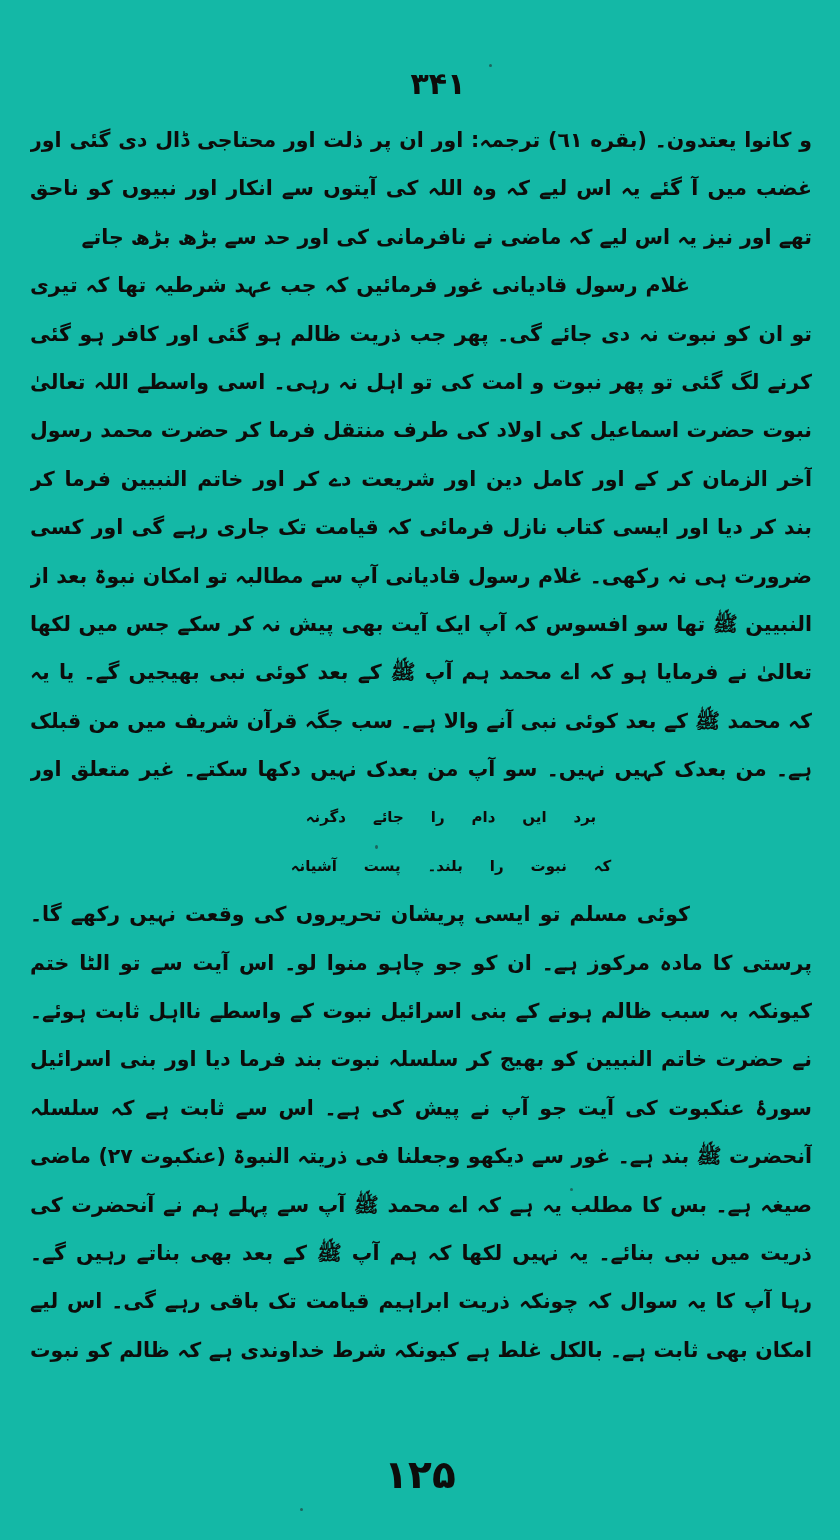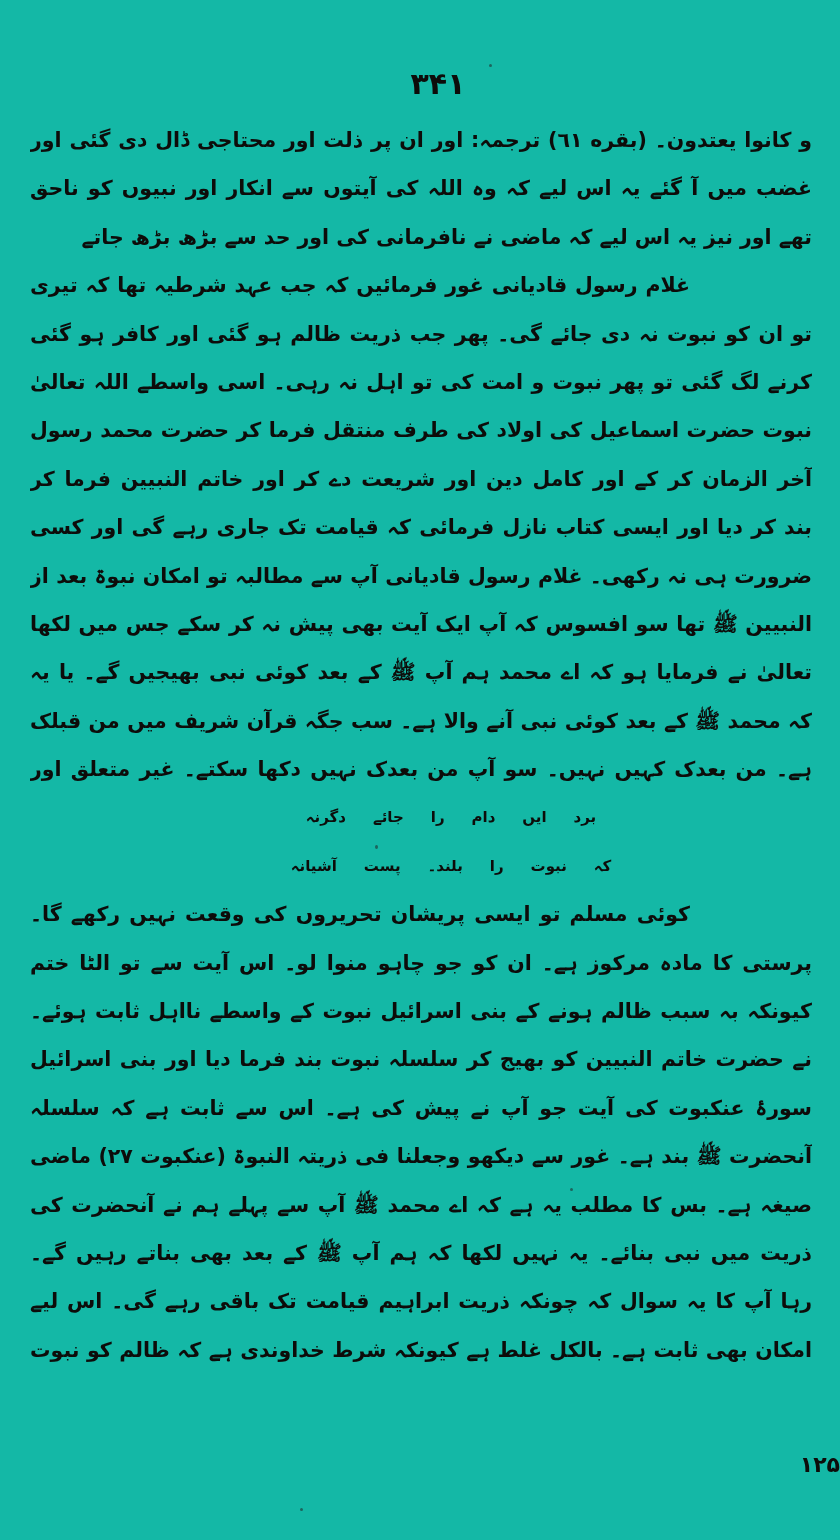--- a/index.html
+++ b/index.html
@@ -39,21 +39,22 @@
   .text-body p.line.indent { padding-right:122px; }
   .text-body p.line.couplet {
     text-align:center;
     text-align-last:center;
     word-spacing:1.45em;
     padding-left:120px; padding-right:60px;
     font-size:15px;
   }
   .page-num-bottom {
     position:absolute; top:1452px; left:0; width:100%;
-    font-size:22px; font-weight:700; letter-spacing:1px;
+    text-align:center;
+    font-size:39px; font-weight:700; letter-spacing:1px;
   }
   
   .speck { position:absolute; background:#222; border-radius:50%; opacity:.55; }
 </style>
 </head>
 <body>
 
 <div class="page">
 
   <div class="page-num-top">۳۴۱</div>

